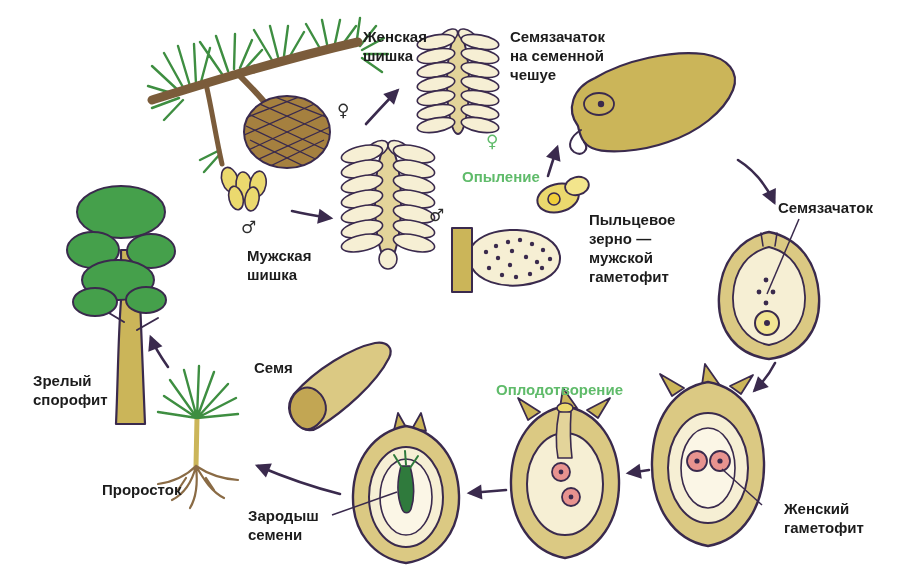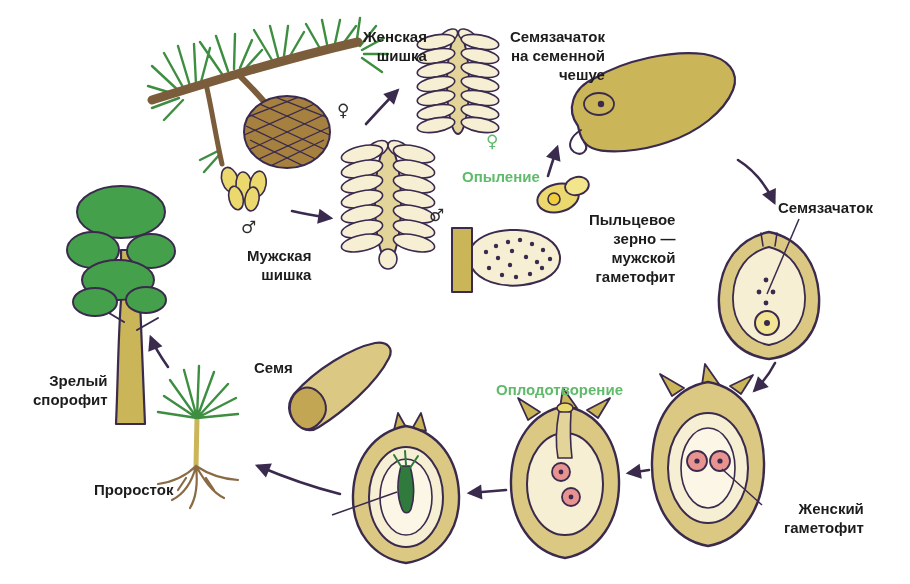--- a/index.html
+++ b/index.html
@@ -7,21 +7,21 @@
     --cream:#F6EFD4; --cream-light:#FBF6E6; --foliage-green:#45A04B;
     --needle-green:#3E8E41; --needle-dark:#2F7A3C; --branch-brown:#7B5C3B;
     --cone-brown:#A5803F; --root-brown:#8A6B45; --pollen-yellow:#EBD96E;
     --pollen-light:#F3E58C; --pollen-core:#F0CE3A; --egg-yellow:#F2E593;
     --seed-body:#C2A653; --cell-pink:#E8938F; --label-green:#5FBB6A; --text:#1C1C1C;
   }
   html,body{margin:0;padding:0;background:#fff;}
   .canvas{position:relative;width:910px;height:584px;background:#fff;overflow:hidden;
           font-family:"Liberation Sans","DejaVu Sans",sans-serif;}
   .canvas>svg{position:absolute;left:0;top:0;}
-  .lbl{position:absolute;font-size:15px;line-height:1.27;font-weight:600;color:var(--text);white-space:pre-line;text-align:right;}
+  .lbl{position:absolute;font-size:15px;line-height:1.27;font-weight:600;color:var(--text);white-space:pre-line;}
   .lbl.green{color:var(--label-green);}
   .sym{position:absolute;font-size:17px;font-weight:700;color:#2E2E2E;font-family:"DejaVu Sans",sans-serif;}
   .sym.green{color:var(--label-green);}
   
   .o{stroke:var(--ink);stroke-linecap:round;stroke-linejoin:round;}
   .w16{stroke-width:1.6}.w18{stroke-width:1.8}.w2{stroke-width:2}.w22{stroke-width:2.2}.w24{stroke-width:2.4}
   .f-tan{fill:var(--tan)}.f-ring{fill:var(--ring-tan)}.f-axis{fill:var(--axis-tan)}
   .f-cream{fill:var(--cream)}.f-crl{fill:var(--cream-light)}.f-yel{fill:var(--pollen-yellow)}
   .f-pink{fill:var(--cell-pink)}.f-ink{fill:var(--ink)}.f-none{fill:none}
   .f-fol{fill:var(--foliage-green)}.f-brown{fill:var(--cone-brown)}.f-egg{fill:var(--egg-yellow)}
@@ -258,21 +258,23 @@
 зерно —
 мужской
 гаметофит</div>
   <div class="lbl" style="left:247px;top:246px">Мужская
 шишка</div>
   <div class="lbl" style="left:778px;top:198px">Семязачаток</div>
   <div class="lbl" style="left:33px;top:371px">Зрелый
 спорофит</div>
   <div class="lbl" style="left:254px;top:358px">Семя</div>
   <div class="lbl green" style="left:496px;top:380px">Оплодотворение</div>
-  <div class="lbl" style="left:94px;top:480px">Проросток</div>
+  <div class="lbl" style="left:102px;top:480px">Проросток</div>
+  <div class="lbl" style="left:248px;top:506px">Зародыш
+семени</div>
   <div class="lbl" style="left:784px;top:499px">Женский
 гаметофит</div>
 
   <span class="sym" style="left:337px;top:100px">♀</span>
   <span class="sym green" style="left:486px;top:131px">♀</span>
   <span class="sym" style="left:241px;top:217px">♂</span>
   <span class="sym" style="left:429px;top:205px">♂</span>
 
 </div>
 

